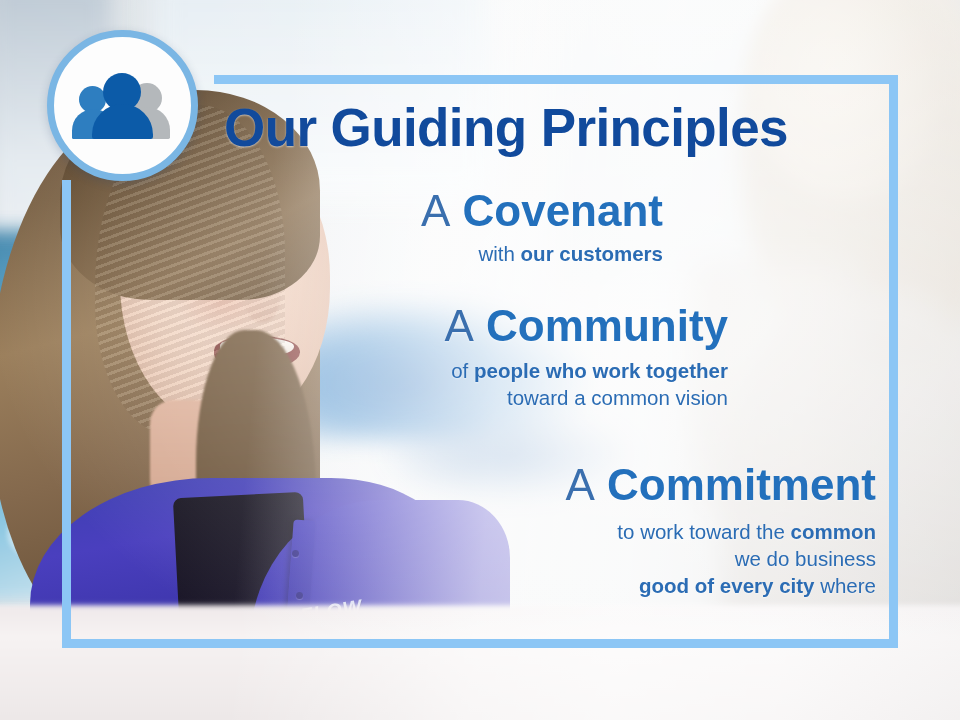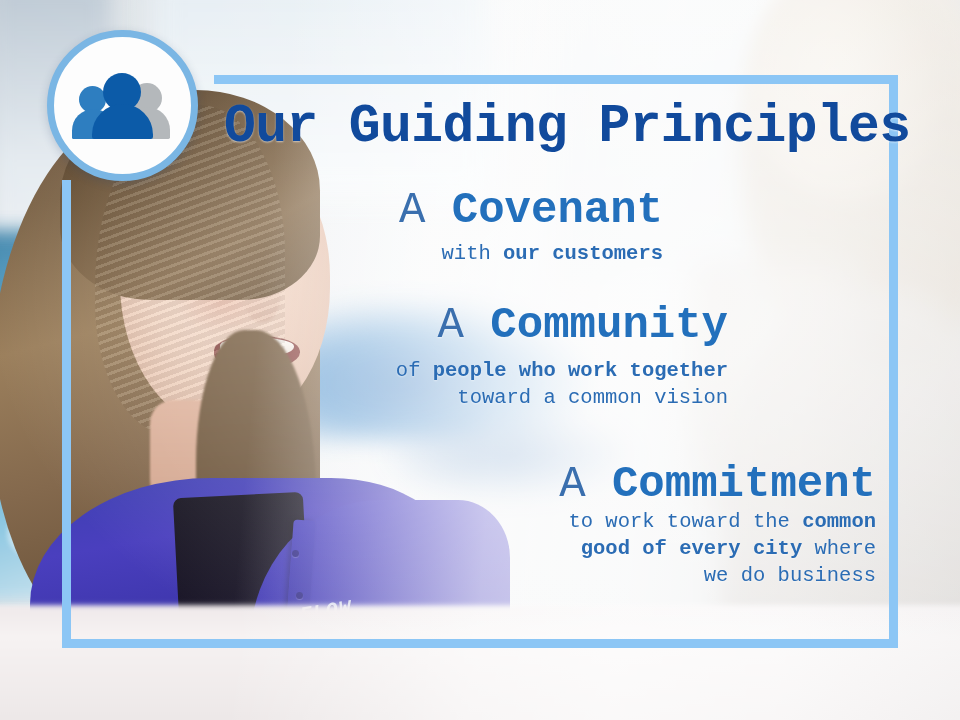--- a/index.html
+++ b/index.html
@@ -1,21 +1,21 @@
 <!DOCTYPE html>
 <html><head>
 <meta charset="utf-8">
 <title>Our Guiding Principles</title>
 <style>
   * { margin:0; padding:0; box-sizing:border-box; }
   html,body { width:960px; height:720px; overflow:hidden;
               font-family:"Liberation Sans", sans-serif; }
 
   #stage { position:relative; width:960px; height:720px; overflow:hidden;
-           background:#e9ecef;font-family:Liberation Mono, monospace; }
+           background:#e9ecef; }
 
   
   .photo { position:absolute; inset:0; overflow:hidden; }
 
   
   .bg-wall { position:absolute; inset:0;
     background:
       linear-gradient(100deg,#cfd6dc 0%,#dfe4e8 12%,#eef1f3 26%,#f6f7f8 44%,
                       #eceeef 62%,#dfe1e2 78%,#c9cbcc 100%); }
   .bg-window-l { position:absolute; left:-10px; top:-20px; width:120px; height:300px;
@@ -204,21 +204,21 @@
   .hd .w { font-weight:bold; color:#2370bc; }
   .sub { font-size:20.5px; line-height:1.32; color:#2b6cb4;
          text-shadow:0 1px 2px rgba(255,255,255,.5); }
   .sub .lt { font-weight:400; }
 
   #b1 { right:297px; top:188px; }
   #b1 .sub { margin-top:6px; }
   #b2 { right:232px; top:303px; }
   #b2 .sub { margin-top:8px; }
   #b3 { right:84px;  top:462px; }
-  #b3 .sub { }
+  #b3 .sub { margin-top:10px; }
 </style>
 </head>
 <body>
 
 <div id="stage">
 
   <div class="photo">
     <div class="bg-wall"></div>
     <div class="bg-window-l"></div>
     <div class="bg-window-m"></div>
@@ -328,18 +328,18 @@
       </div>
   </div>
 
   <div class="block" id="b3">
     <div class="hd">
       <span class="a">A</span>
       <span class="w">Commitment</span>
     </div>
     <div class="sub">
         <div><span class="lt">to work toward the </span><span style="font-weight: bold;">common</span></div>
+        <div><span class="lt">we do business</span></div>
         <div><span style="font-weight: bold;">good of every city</span><span class="lt"> where</span></div>
-        <div><span class="lt">we do business</span></div>
       </div>
   </div>
 
 </div>
 
 </body></html>

